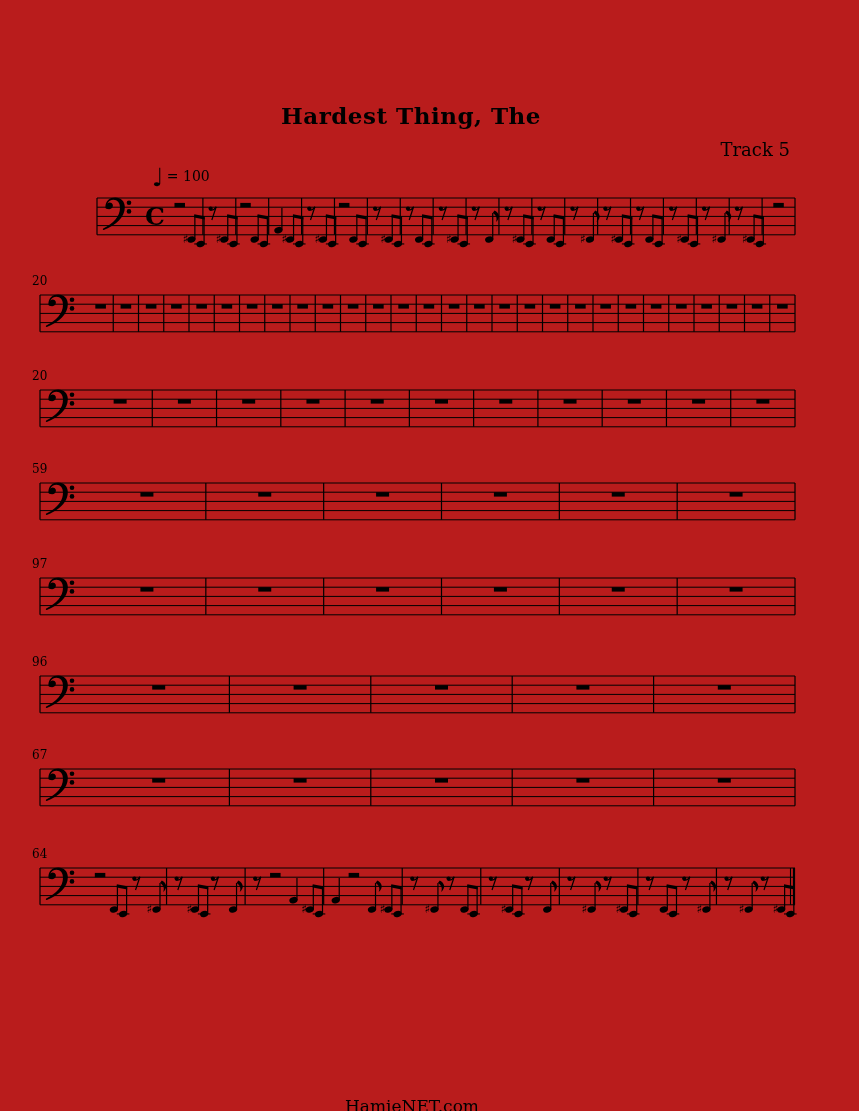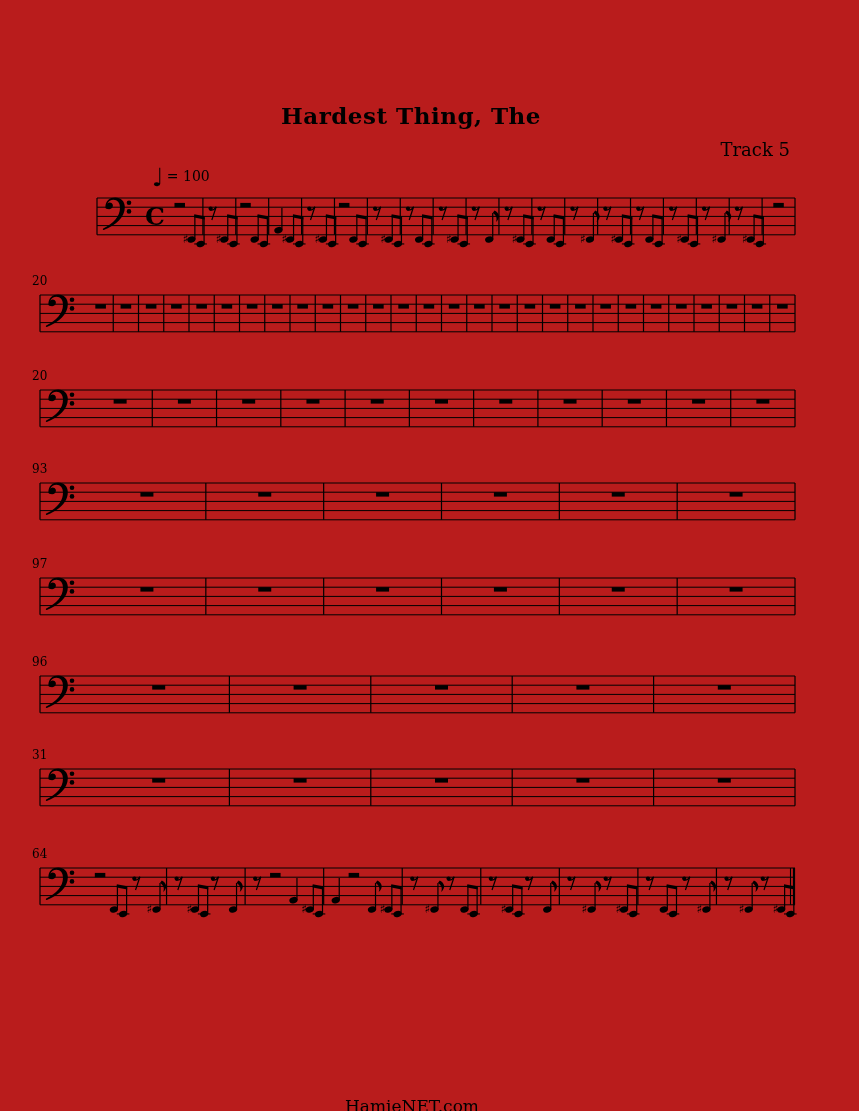--- a/index.html
+++ b/index.html
@@ -20,24 +20,24 @@
 
 <div id="page">
   <div id="title">Hardest Thing, The</div>
   <div id="track">Track 5</div>
   <div id="tempo">
     <span class="note">♩</span><span class="val">= 100</span>
   </div>
 
   <div class="mnum" style="top:274px">20</div>
   <div class="mnum" style="top:369px">20</div>
-  <div class="mnum" style="top:462px">93</div>
+  <div class="mnum" style="top:462px">59</div>
   <div class="mnum" style="top:557px">97</div>
   <div class="mnum" style="top:655px">96</div>
-  <div class="mnum" style="top:748px">31</div>
+  <div class="mnum" style="top:748px">67</div>
   <div class="mnum" style="top:847px">64</div>
 
   <svg id="score" width="859" height="1111" viewBox="0 0 859 1111">
       <g>
         <line x1="97" y1="198" x2="795" y2="198" stroke="#000" stroke-width="1"></line>
         <line x1="97" y1="207.2" x2="795" y2="207.2" stroke="#000" stroke-width="1"></line>
         <line x1="97" y1="216.4" x2="795" y2="216.4" stroke="#000" stroke-width="1"></line>
         <line x1="97" y1="225.6" x2="795" y2="225.6" stroke="#000" stroke-width="1"></line>
         <line x1="97" y1="234.8" x2="795" y2="234.8" stroke="#000" stroke-width="1"></line>
         <line x1="97" y1="198" x2="97" y2="234.8" stroke="#000" stroke-width="1.2"></line>

